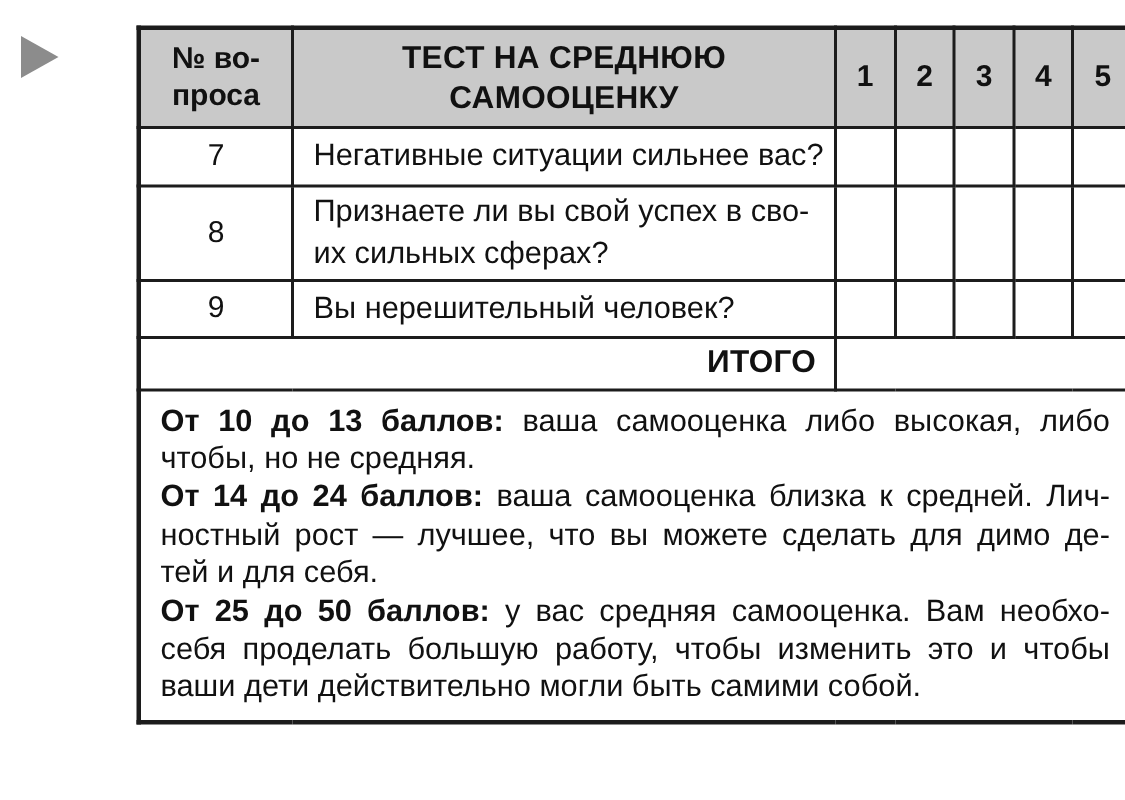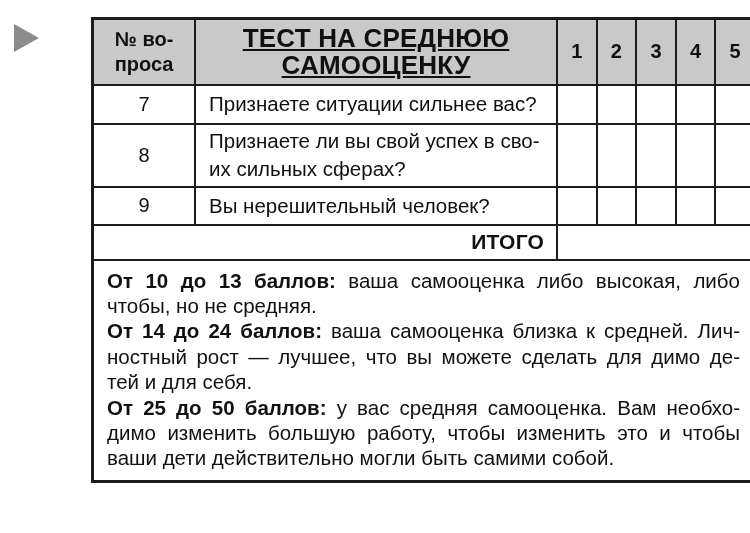--- a/index.html
+++ b/index.html
@@ -19,21 +19,21 @@
   }
   .sheet{position:absolute;left:47px;top:17px;}
   table{
     border-collapse:collapse;table-layout:fixed;width:648px;
     border:3px solid var(--border);
     margin-left:44px;
   }
   td,th{border:2px solid var(--border);padding:0;vertical-align:middle;}
   thead th{background:var(--header-bg);font-weight:bold;}
   th.num-col{width:100px;font-size:20px;line-height:25px;white-space:pre-line;}
-  th.title-col{width:360px;font-size:26px;line-height:27px;white-space:pre-line;letter-spacing:.2px;text-decoration:underline;}
+  th.title-col{width:360px;font-size:21px;line-height:27px;white-space:pre-line;letter-spacing:.2px;}
   th.score-col{width:37.6px;font-size:20px;}
   thead tr{height:66px;}
   tbody.qrows tr:nth-child(1){height:39px;}
   tbody.qrows tr:nth-child(2){height:63px;}
   tbody.qrows tr:nth-child(3){height:38px;}
   tbody.qrows tr:nth-child(4){height:37px;}
   td.qnum{text-align:center;font-size:20px;}
   td.qtext{font-size:20.5px;line-height:28px;padding:2px 6px 2px 13px;white-space:pre-line;}
   tr.total-row{height:35px;}
   td.total-label{text-align:right;font-weight:bold;font-size:21px;padding-right:12px;letter-spacing:.2px;}
@@ -58,21 +58,21 @@
         <th class="score-col">1</th>
         <th class="score-col">2</th>
         <th class="score-col">3</th>
         <th class="score-col">4</th>
         <th class="score-col">5</th>
       </tr>
     </thead>
     <tbody class="qrows" id="qrows">
         <tr>
           <td class="qnum">7</td>
-          <td class="qtext">Признаете ситуации сильнее вас?</td>
+          <td class="qtext">Негативные ситуации сильнее вас?</td>
           <td></td>
           <td></td>
           <td></td>
           <td></td>
           <td></td>
         </tr>
         <tr>
           <td class="qnum">8</td>
           <td class="qtext">Признаете ли вы свой успех в сво-
 их сильных сферах?</td>
@@ -98,19 +98,19 @@
         <td colspan="5"></td>
       </tr>
       <tr>
         <td class="footer-cell" colspan="7" id="footer-cell">
             <div class="fline jl"><b>От 10 до 13 баллов:</b> ваша самооценка либо высокая, либо</div>
             <div class="fline">чтобы, но не средняя.</div>
             <div class="fline jl"><b>От 14 до 24 баллов:</b> ваша самооценка близка к средней. Лич-</div>
             <div class="fline jl">ностный рост — лучшее, что вы можете сделать для димо де-</div>
             <div class="fline">тей и для себя.</div>
             <div class="fline jl"><b>От 25 до 50 баллов:</b> у вас средняя самооценка. Вам необхо-</div>
-            <div class="fline jl">димо изменить большую работу, чтобы изменить это и чтобы</div>
+            <div class="fline jl">себя проделать большую работу, чтобы изменить это и чтобы</div>
             <div class="fline">ваши дети действительно могли быть самими собой.</div>
           </td>
       </tr>
     </tbody>
   </table>
 </div>
 
 </body></html>

